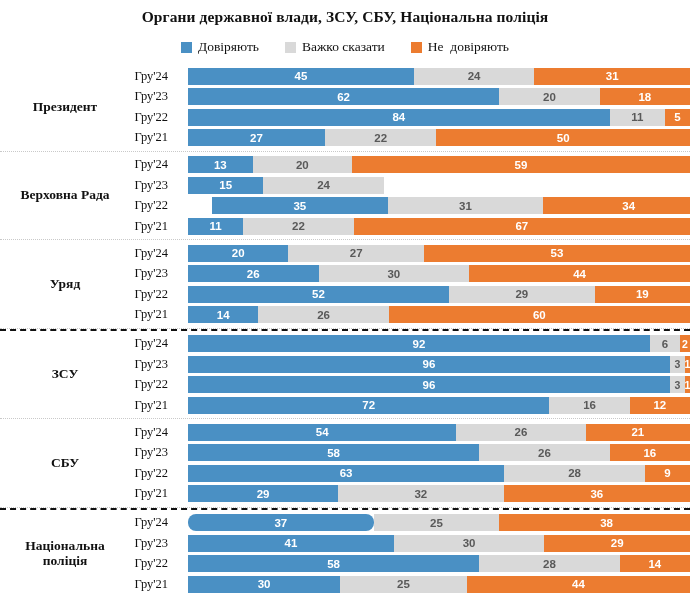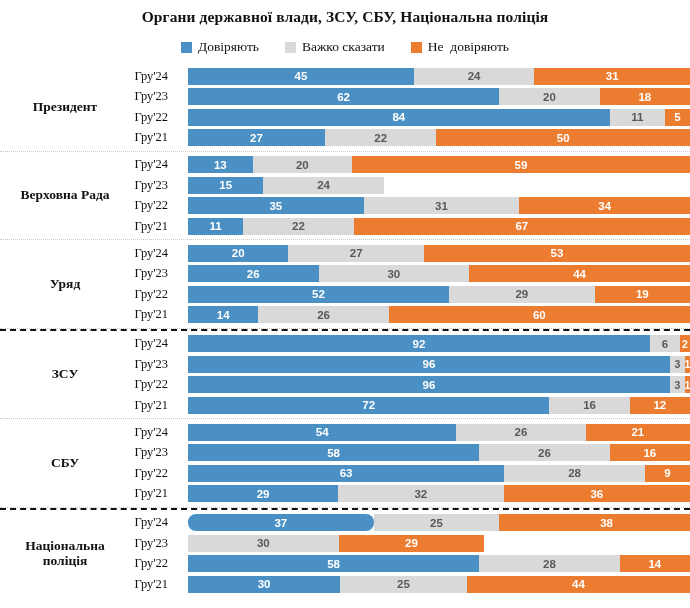--- a/index.html
+++ b/index.html
@@ -243,21 +243,21 @@
                 <span>15</span>
               </div>
               <div class="seg hard" style="flex: 0 0 24%;">
                 <span>24</span>
               </div>
             </div>
           </div>
           <div class="row">
             <div class="row-label">Гру'22</div>
             <div class="bar">
-              <div class="seg trust" style="flex: 0 0 35%;">
+              <div class="seg trust" style="flex: 0 0 35%; margin-left: 24px;">
                 <span>35</span>
               </div>
               <div class="seg hard" style="flex: 0 0 31%;">
                 <span>31</span>
               </div>
               <div class="seg distrust" style="flex: 0 0 34%;">
                 <span>34</span>
               </div>
             </div>
           </div>
@@ -473,20 +473,23 @@
                 <span>25</span>
               </div>
               <div class="seg distrust" style="flex: 0 0 38%; padding-left: 24px;">
                 <span>38</span>
               </div>
             </div>
           </div>
           <div class="row">
             <div class="row-label">Гру'23</div>
             <div class="bar">
+              <div class="seg trust" style="flex: 0 0 41%;">
+                <span>41</span>
+              </div>
               <div class="seg hard" style="flex: 0 0 30%;">
                 <span>30</span>
               </div>
               <div class="seg distrust" style="flex: 0 0 29%;">
                 <span>29</span>
               </div>
             </div>
           </div>
           <div class="row">
             <div class="row-label">Гру'22</div>

